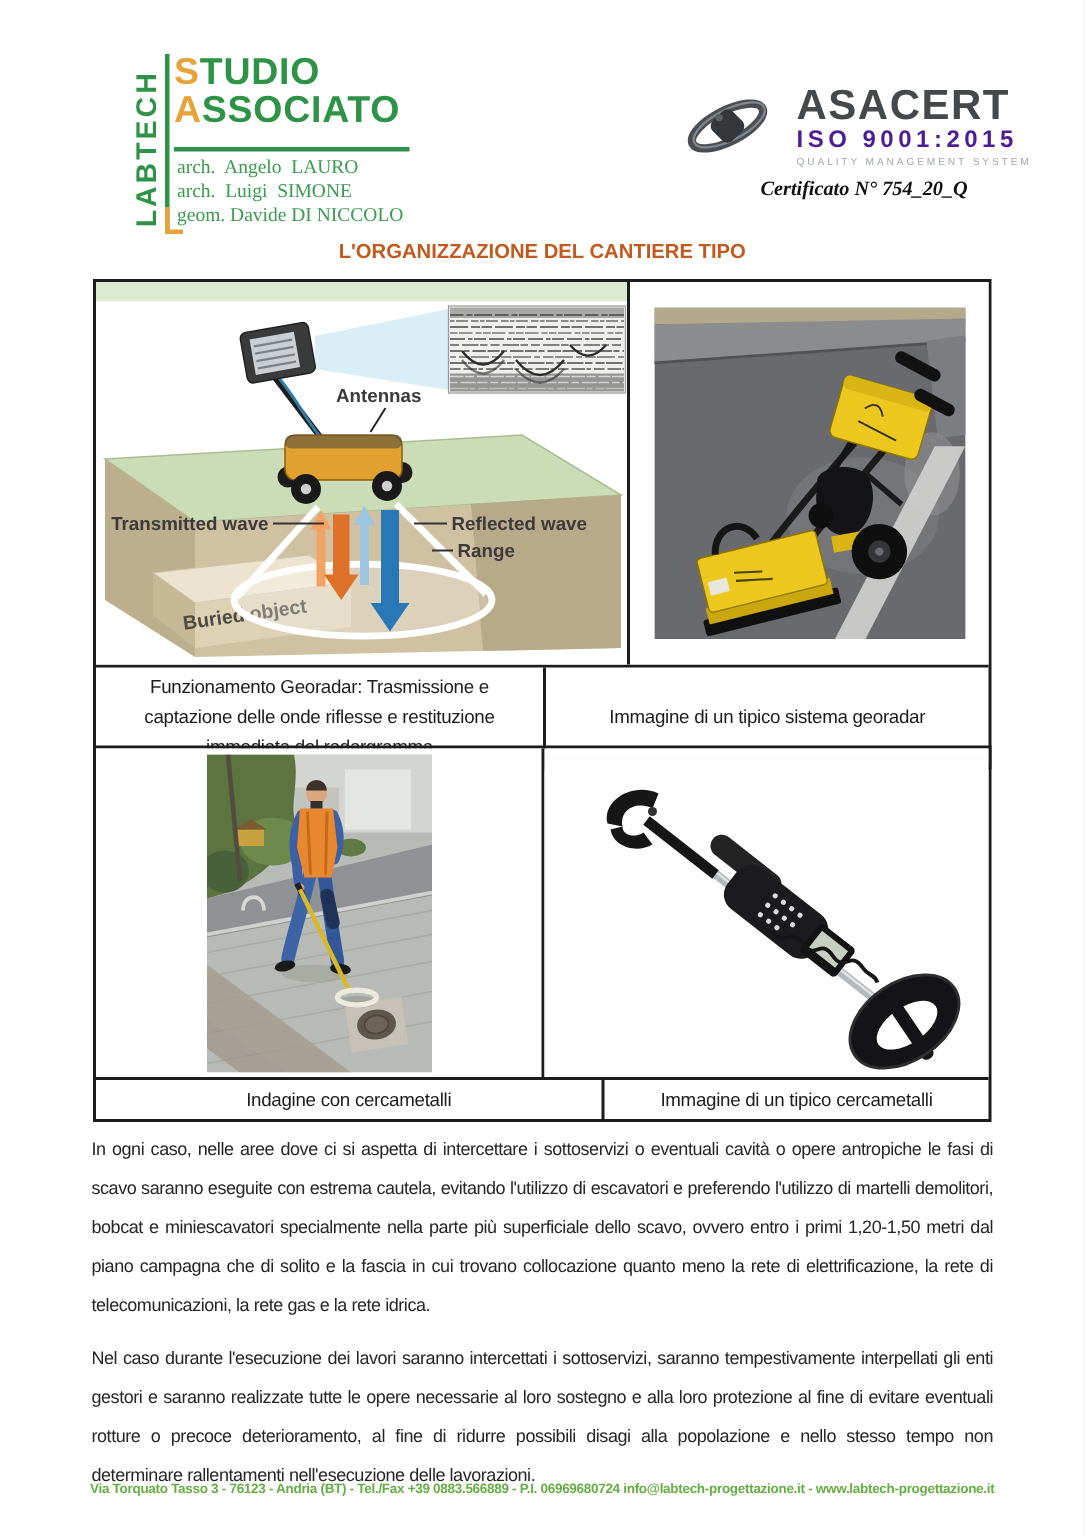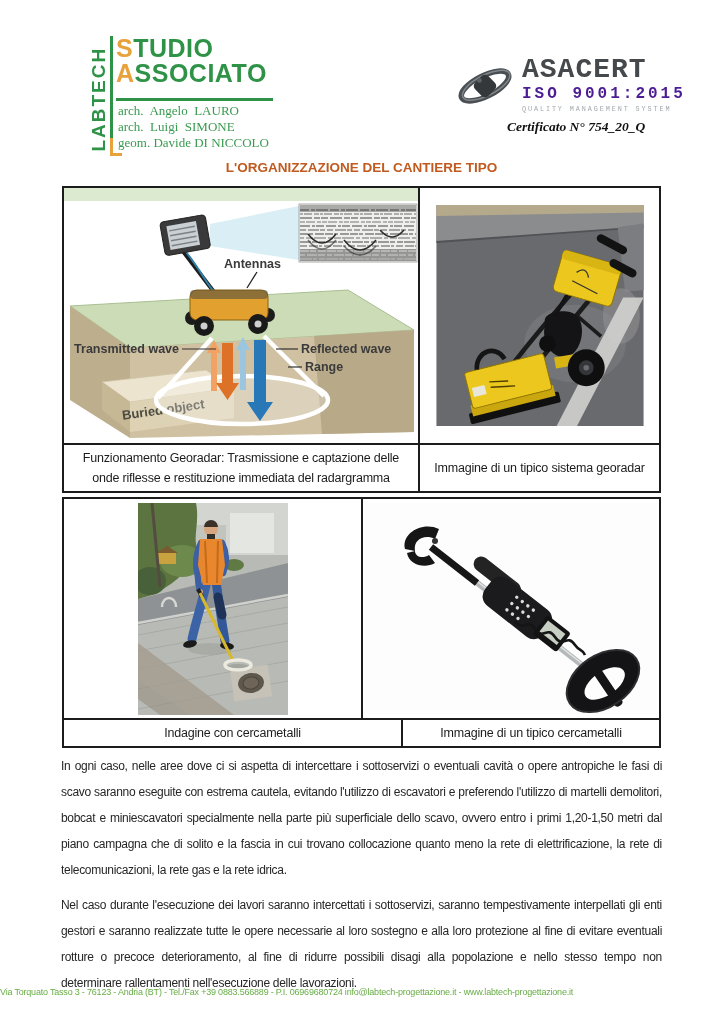--- a/index.html
+++ b/index.html
@@ -14,21 +14,21 @@
   .lab-corner{position:absolute;left:-3px;bottom:-3px;width:9px;height:15px;
               border-left:3px solid #E8A23C;border-bottom:3px solid #E8A23C;}
   .lab-word{font-weight:700;font-size:25px;letter-spacing:.5px;color:#2F9347;line-height:1.0;}
   .lab-word .init{color:#E8A23C;}
   .lab-names{border-top:3px solid #2F9347;margin-top:12px;padding:2px 4px 2px 2px;
              font-family:"Liberation Serif",serif;font-size:13px;color:#3A9A50;line-height:1.22;}
   .member{white-space:pre;}
 
   
   .asacert{position:absolute;left:455px;top:56px;width:252px;}
-  .asa-row{display:flex;align-items:flex-end;gap:7px;font-family:Liberation Mono, monospace;}
+  .asa-row{display:flex;align-items:center;gap:16px;}
   .asa-brand{font-size:28px;font-weight:700;color:#45494C;letter-spacing:1px;line-height:1;}
   .asa-iso{font-size:16px;font-weight:700;color:#4c1d95;letter-spacing:3px;margin-top:1px;}
   .asa-sys{font-size:6.8px;color:#A3A8AB;letter-spacing:1.9px;margin-top:2px;}
   .asa-cert{margin-top:6px;padding-left:52px;font-family:"Liberation Serif",serif;
             font-style:italic;font-weight:700;font-size:13.5px;color:#111;}
 
   
   .doc-title{position:absolute;top:160px;left:0;right:0;text-align:center;
              font-size:13.5px;font-weight:700;color:#C05A1E;}
 
@@ -39,33 +39,33 @@
   .img-cell{position:relative;background:#fff;box-sizing:border-box;
             display:flex;align-items:center;justify-content:center;}
   #t1 .img-cell.l{width:356px;border-right:2px solid #1c1c1c;height:255px;}
   #t1 .img-cell.r{flex:1;height:255px;}
   #t2 .img-cell.l{width:299px;border-right:2px solid #1c1c1c;height:219px;}
   #t2 .img-cell.r{flex:1;height:219px;}
   .cap-row{display:flex;border-top:2px solid #1c1c1c;}
   .cap-cell{display:flex;align-items:center;justify-content:center;text-align:center;
             font-size:12.5px;letter-spacing:-.2px;color:#1c1c1c;line-height:20px;
             padding:3px 10px;box-sizing:border-box;}
-  #t1 .cap-cell.l{width:356px;border-right:2px solid #1c1c1c;min-height:46px;}
+  #t1 .cap-cell.l{width:300px;border-right:2px solid #1c1c1c;min-height:46px;}
   #t1 .cap-cell.r{flex:1;}
   #t2 .cap-cell.l{width:339px;border-right:2px solid #1c1c1c;min-height:25px;}
   #t2 .cap-cell.r{flex:1;min-height:25px;}
 
   
   .body-text{position:absolute;left:61px;top:753px;width:601px;}
   .body-text p{margin:0 0 9px;text-align:justify;font-size:12px;letter-spacing:-.3px;
                line-height:26px;color:#262626;}
 
   
-  .footer{position:absolute;left:0;right:0;top:987px;
-          font-size:9px;letter-spacing:-.2px;color:#67AD45;}
+  .footer{position:absolute;left:0;right:0;top:987px;text-align:center;
+          font-size:9px;letter-spacing:-.2px;color:#67AD45;font-weight:bold;}
 
   svg text{font-family:"Liberation Sans",sans-serif;}
 </style>
 </head>
 <body>
 
 <div class="page">
 
   <div class="labtech">
     <div class="lab-vert">LABTECH</div>

